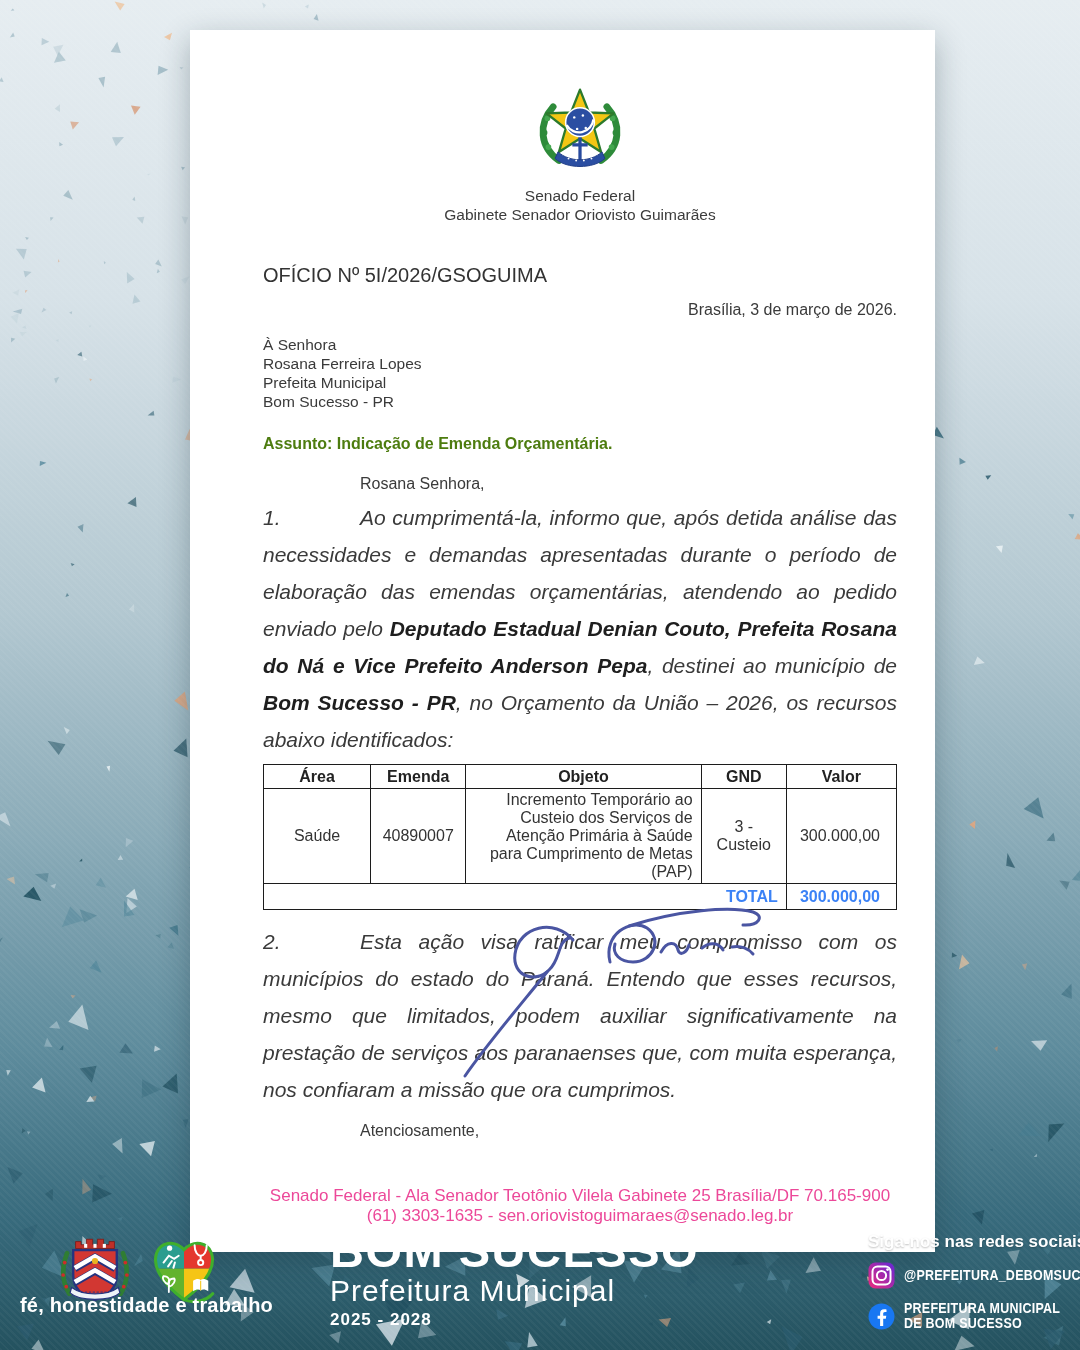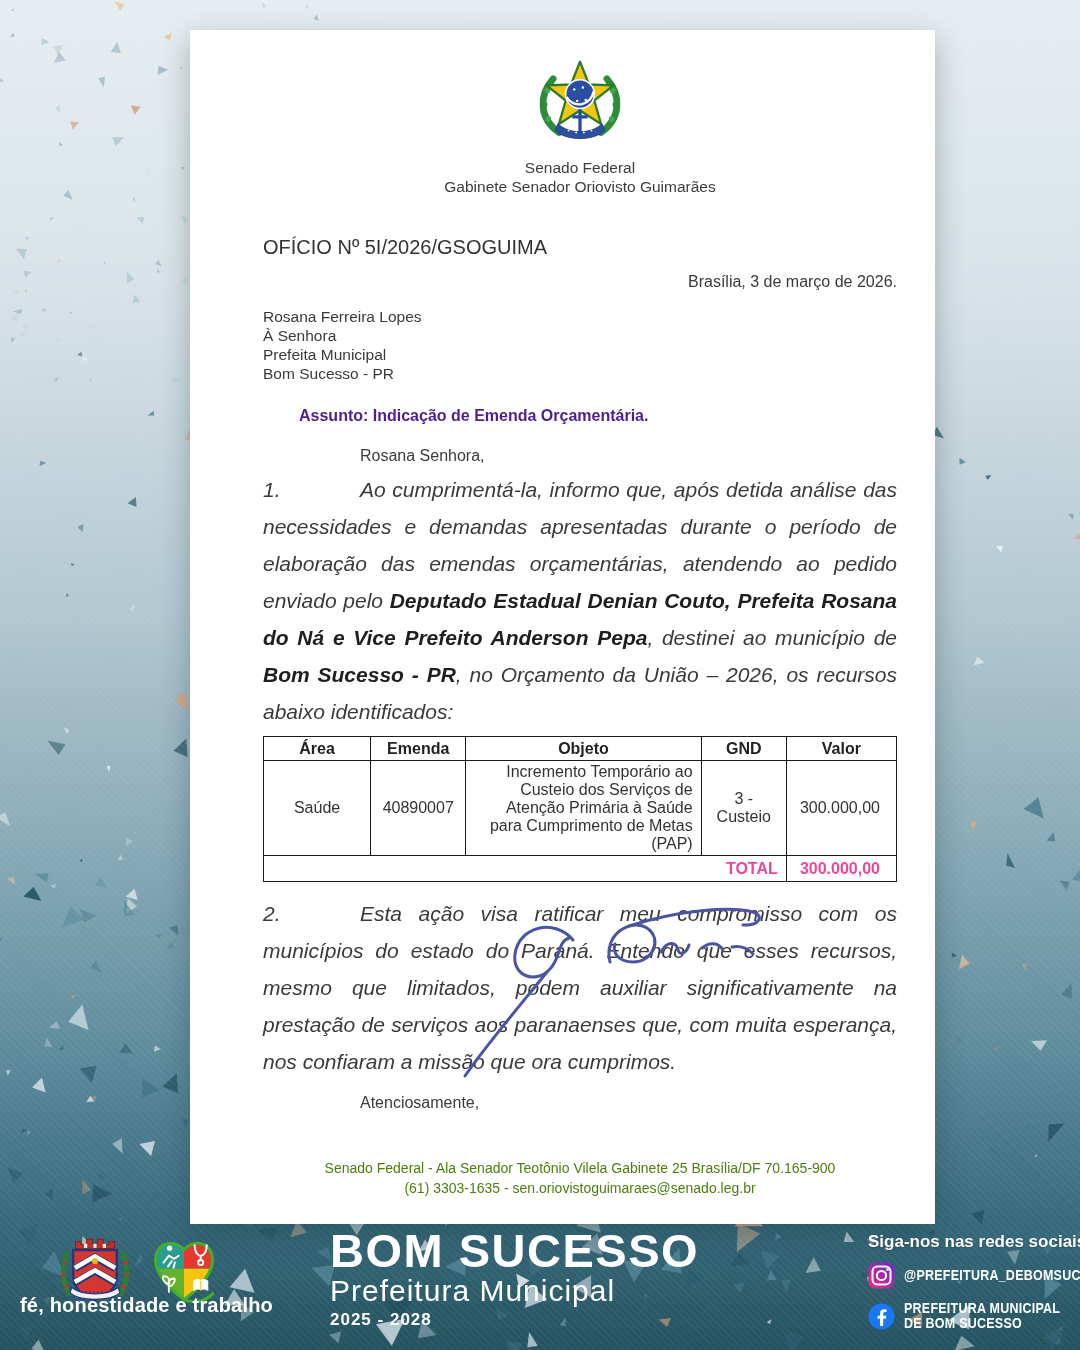--- a/index.html
+++ b/index.html
@@ -12,50 +12,50 @@
   body::after{ 
     content:""; position:absolute; inset:0; z-index:1; pointer-events:none;
     background:repeating-linear-gradient(45deg, rgba(255,255,255,.035) 0 2px, transparent 2px 5px);
   }
   #confetti{ position:absolute; inset:0; z-index:0; }
 
   
   .paper{
     position:absolute; left:190px; top:30px; width:745px; min-height:1100px; z-index:2;
     background:#fff; box-shadow:0 10px 28px rgba(15,40,50,.30);
-    padding:22px 38px 26px 73px; color:#3a3a3a;
+    padding:50px 38px 26px 73px; color:#3a3a3a;
   }
   .crest-wrap{ text-align:center; margin-bottom:10px; }
   .org-line{ text-align:center; font-size:15.5px; line-height:19px; color:#3c3c3c; }
   .ref-line{ margin-top:40px; font-size:20px; color:#333; }
   .date-line{ margin-top:14px; text-align:right; font-size:16px; }
   .addr{ margin-top:16px; font-size:15.5px; line-height:19px; }
-  .subject{ margin-top:24px; font-weight:bold; color:#4c1d95; font-size:16px;margin-left:36px; }
+  .subject{ margin-top:24px; font-weight:bold; color:#4d7c0f; font-size:16px; }
   .salutation{ margin-top:22px; padding-left:97px; font-size:16px; }
   .para{ margin-top:6px; font-size:21px; line-height:37px; text-align:justify; color:#3a3a3a;font-style:italic; }
   .para b{ color:#1e1e1e; }
   .pnum{ display:inline-block; width:97px; }
   .budget{ width:100%; border-collapse:collapse; margin-top:6px; font-size:16px; color:#333; }
   .budget th,.budget td{ border:1.6px solid #1c1c1c; padding:2px 8px; }
   .budget th{ font-weight:bold; height:24px; text-align:center; color:#222; }
   .budget td{ line-height:18px; }
   .budget .c{ text-align:center; }
   .budget .l{ text-align:right; padding-left:10px; }
   .budget .r{ text-align:right; padding-right:16px; }
-  .budget .b{ font-weight:bold; color:#ec4899; }
+  .budget .b{ font-weight:bold; color:#3b82f6; }
   .budget .objeto{ width:235px; }
   .budget .col-area{ width:107px; } .budget .col-emenda{ width:95px; }
   .budget .col-gnd{ width:85px; } .budget .col-valor{ width:110px; }
   .budget tr.body-row td{ height:92px; }
   .budget tr.total td{ height:26px; }
   .p2{ margin-top:13px; }
   .closing{ margin-top:14px; padding-left:97px; font-size:16px; }
   .signature-svg{ position:absolute; left:225px; top:868px; pointer-events:none; }
   .signer{ margin-top:52px; text-align:center; font-size:15.5px; line-height:22px; color:#333; }
-  .letter-footer{ margin-top:46px; text-align:center; font-size:14px; line-height:20px; color:#4d7c0f; }
+  .letter-footer{ margin-top:46px; text-align:center; font-size:17px; line-height:20px; color:#ec4899; }
 
   
   .brand-el{ position:absolute; z-index:2; color:#fff; }
   .city-crest{ left:55px; top:1233px; }
   .heart-logo{ left:145px; top:1233px; }
   .slogan{ left:20px; top:1294px; font-size:20px; font-weight:bold; letter-spacing:.2px; }
   .city-block{ left:330px; top:1228px; width:420px; }
   .city-name{ font-size:47px; font-weight:bold; letter-spacing:1.5px; line-height:46px; }
   .city-sub{ font-size:30px; font-weight:normal; letter-spacing:1px; line-height:32px; margin-top:1px; }
   .city-term{ font-size:17px; font-weight:bold; letter-spacing:1px; margin-top:3px; }
@@ -498,22 +498,22 @@
         <circle cx="62" cy="82" r="1" fill="#fff"></circle>
     </svg>
   </div>
   <div class="org-line">Senado Federal</div>
   <div class="org-line">Gabinete Senador Oriovisto Guimarães</div>
 
   <div class="ref-line">OFÍCIO Nº 5I/2026/GSOGUIMA</div>
   <div class="date-line">Brasília, 3 de março de 2026.</div>
 
   <div class="addr">
+    <div>À Senhora</div>
     <div>Rosana Ferreira Lopes</div>
-    <div>À Senhora</div>
     <div>Prefeita Municipal</div>
     <div>Bom Sucesso - PR</div>
   </div>
 
   <div class="subject">Assunto: Indicação de Emenda Orçamentária.</div>
   <div class="salutation">Rosana Senhora,</div>
 
   <p class="para"><span class="pnum">1.</span><span>Ao cumprimentá-la, informo que, após detida análise das necessidades e demandas apresentadas durante o período de elaboração das emendas orçamentárias, atendendo ao pedido enviado pelo </span><b>Deputado Estadual Denian Couto, Prefeita Rosana do Ná e Vice Prefeito Anderson Pepa</b><span>, destinei ao município de </span><b>Bom Sucesso - PR</b><span>, no Orçamento da União – 2026, os recursos abaixo identificados:</span></p>
 
   <table class="budget">

